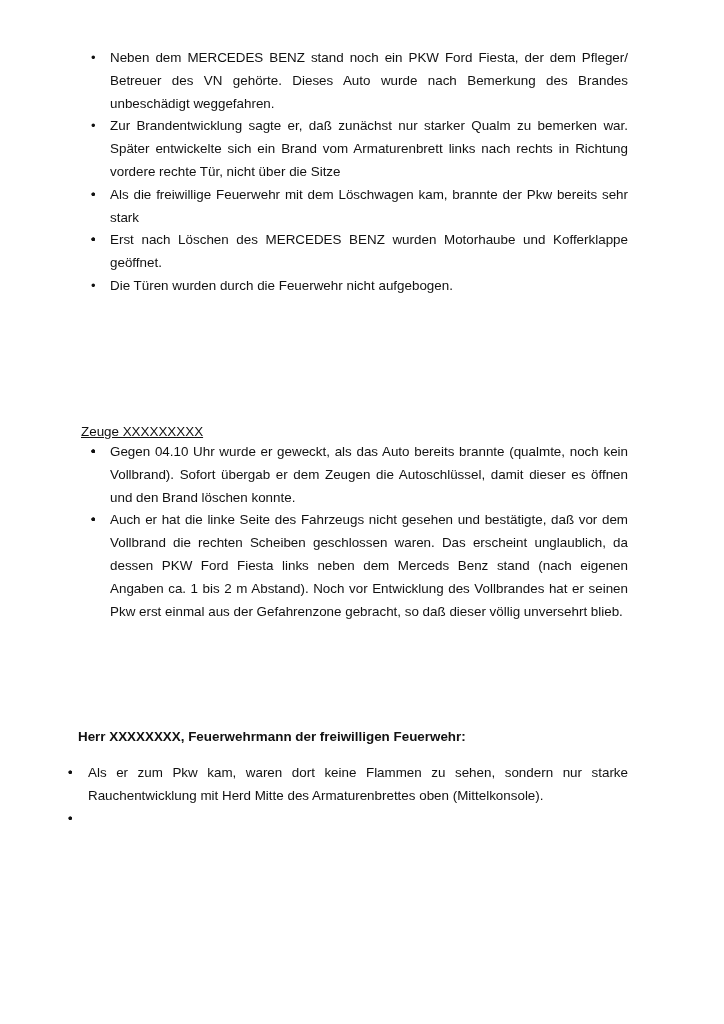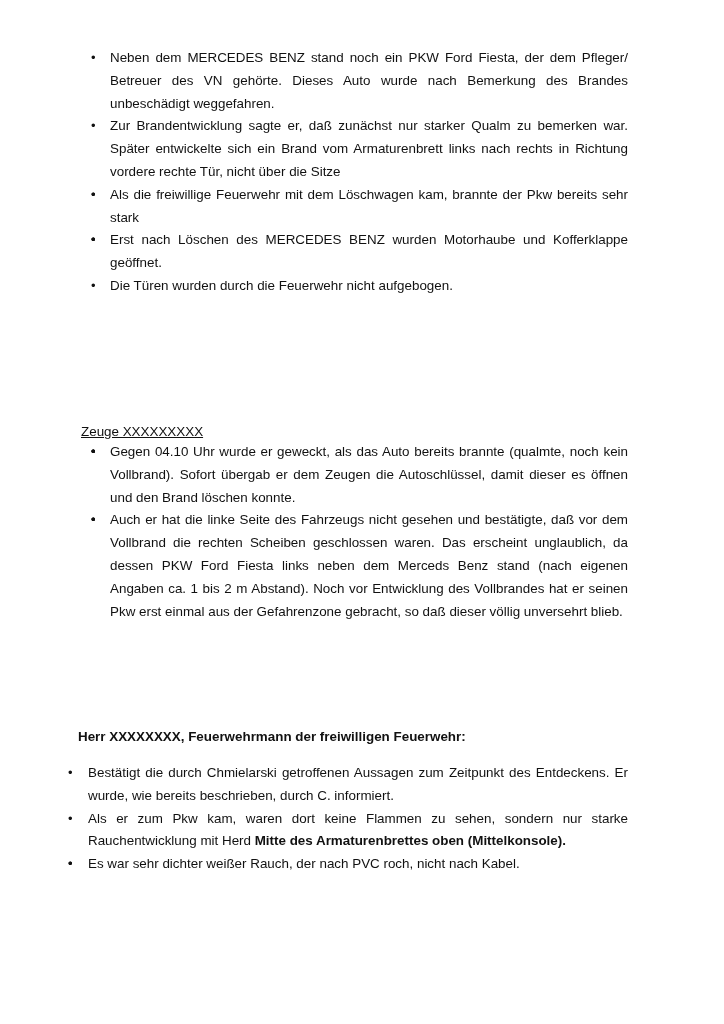--- a/index.html
+++ b/index.html
@@ -11,21 +11,21 @@
   .item { position: relative; font-size: 13.4px; line-height: 22.8px; text-align: justify; margin: 0; }
   .item .bul { position: absolute; top: 0; font-size: 13px; }
   .s1 { left: 110px; width: 518px; top: 47px; }
   .s1 .item .bul, .s2 .item .bul { left: -19px; }
   .s2 { left: 110px; width: 518px; top: 441px; }
   .s3 { left: 88px; width: 540px; top: 762px; }
   .s3 .item .bul { left: -20px; }
   .last-line-left { text-align-last: left; }
   .heading-zeuge { position: absolute; left: 81px; top: 421px; font-size: 13.4px; line-height: 22px; text-decoration: underline; }
   .heading-herr { position: absolute; left: 43px; top: 726px; font-size: 13.4px; line-height: 22px; font-weight: bold; margin-left: 35px; }
-  b { font-weight: bold; }
+  b { font-weight: normal; }
 </style>
 </head>
 <body>
 
 <div class="page">
 
   <ul class="sec s1">
     <li class="item last-line-left"><span class="bul">•</span><span>Neben dem MERCEDES BENZ stand noch ein PKW Ford Fiesta, der dem Pfleger/ Betreuer des VN gehörte. Dieses Auto wurde nach Bemerkung des Brandes unbeschädigt weggefahren.</span></li>
     <li class="item last-line-left"><span class="bul">•</span><span>Zur Brandentwicklung sagte er, daß zunächst nur starker Qualm zu bemerken war. Später entwickelte sich ein Brand vom Armaturenbrett links nach rechts in Richtung vordere rechte Tür, nicht über die Sitze</span></li>
     <li class="item last-line-left"><span class="bul">•</span></li>
@@ -44,19 +44,19 @@
     <li class="item last-line-left"><span class="bul">•</span></li>
     <li class="item last-line-left"><span class="bul">•</span><span>Gegen 04.10 Uhr wurde er geweckt, als das Auto bereits brannte (qualmte, noch kein Vollbrand). Sofort übergab er dem Zeugen die Autoschlüssel, damit dieser es öffnen und den Brand löschen konnte.</span></li>
     <li class="item last-line-left"><span class="bul">•</span></li>
     <li class="item last-line-left"><span class="bul">•</span></li>
     <li class="item last-line-left"><span class="bul">•</span><span>Auch er hat die linke Seite des Fahrzeugs nicht gesehen und bestätigte, daß vor dem Vollbrand die rechten Scheiben geschlossen waren. Das erscheint unglaublich, da dessen PKW Ford Fiesta links neben dem Merceds Benz stand (nach eigenen Angaben ca. 1 bis 2 m Abstand). Noch vor Entwicklung des Vollbrandes hat er seinen Pkw erst einmal aus der Gefahrenzone gebracht, so daß dieser völlig unversehrt blieb.</span></li>
   </ul>
 
   <div class="heading-herr">Herr XXXXXXXX, Feuerwehrmann der freiwilligen Feuerwehr:</div>
 
   <ul class="sec s3">
-    <li class="item last-line-left"><span class="bul">•</span><span>Bestätigt die durch Chmielarski getroffenen Aussagen zum Zeitpunkt des Entdeckens. Er wurde, wie bereits beschrieben, durch C. informiert.</span></li>
+    <li class="item last-line-left"><span class="bul">•</span></li>
     <li class="item last-line-left"><span class="bul">•</span><span>Als er zum Pkw kam, waren dort keine Flammen zu sehen, sondern nur starke Rauchentwicklung mit Herd </span><b>Mitte des Armaturenbrettes oben (Mittelkonsole).</b></li>
     <li class="item last-line-left"><span class="bul">•</span></li>
-    <li class="item last-line-left"><span class="bul">•</span><span>Es war sehr dichter weißer Rauch, der nach PVC roch, nicht nach Kabel.</span></li>
+    <li class="item last-line-left"><span class="bul">•</span></li>
   </ul>
 
 </div>
 
 </body></html>

